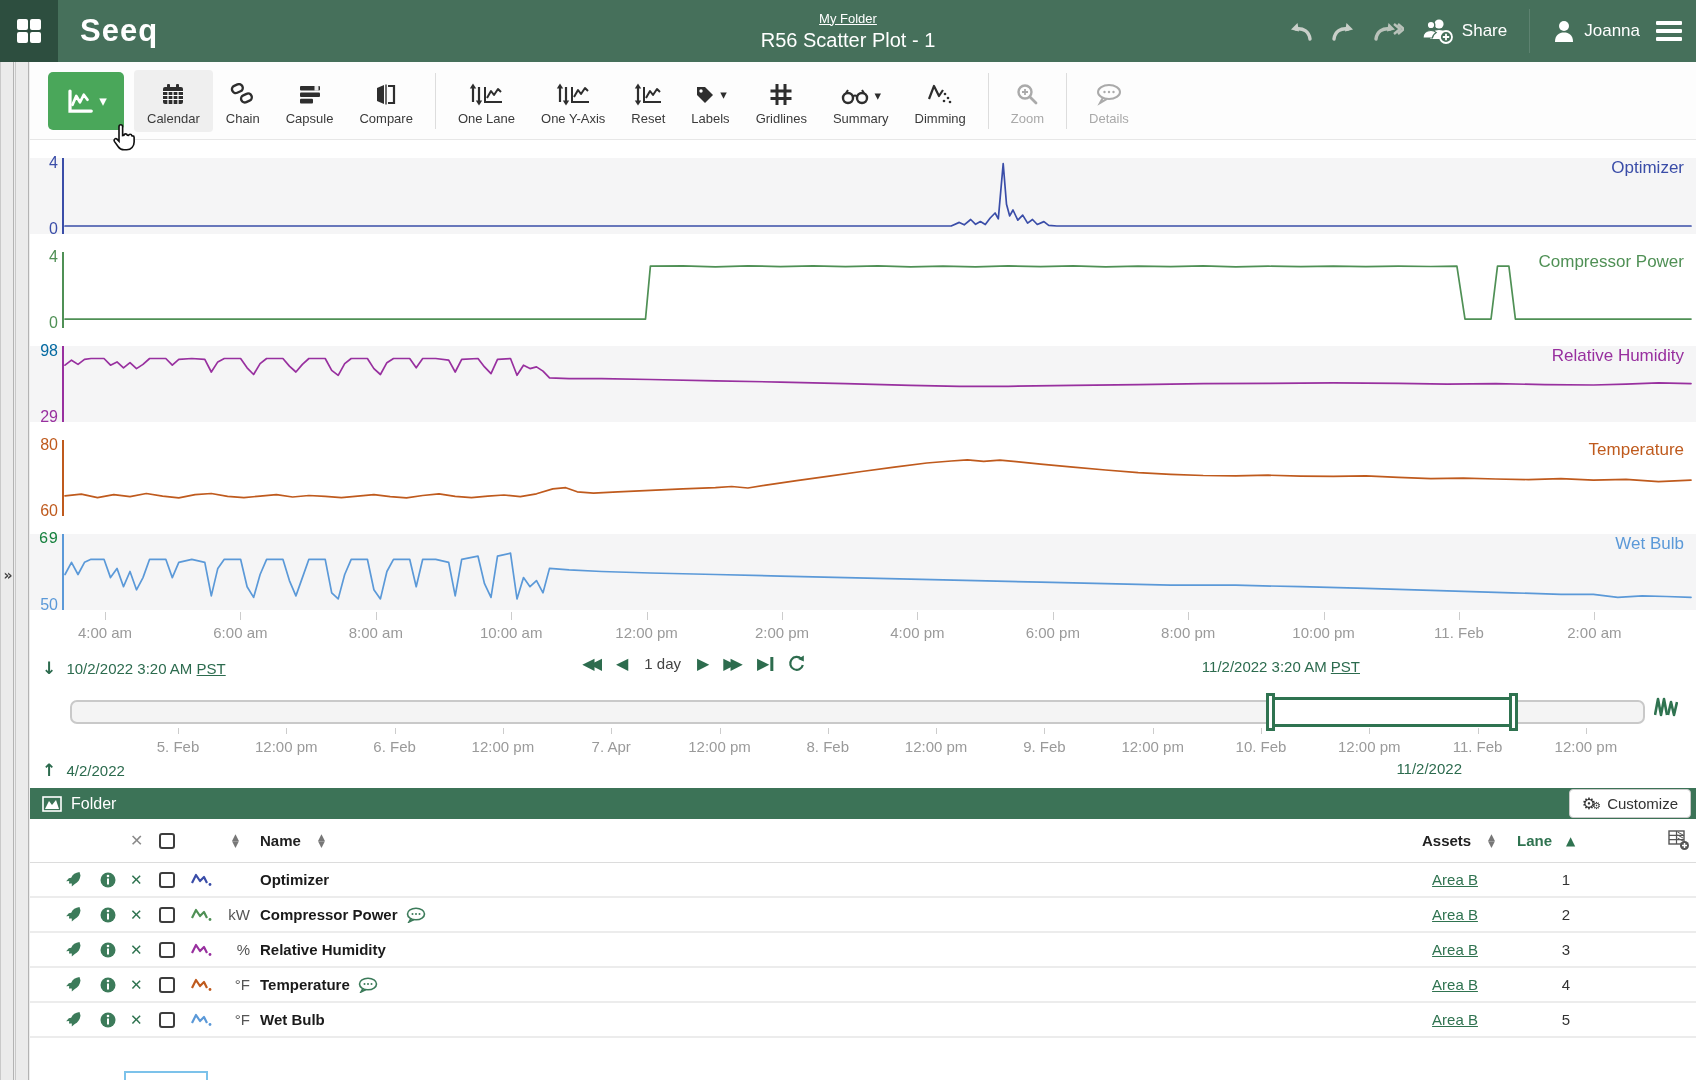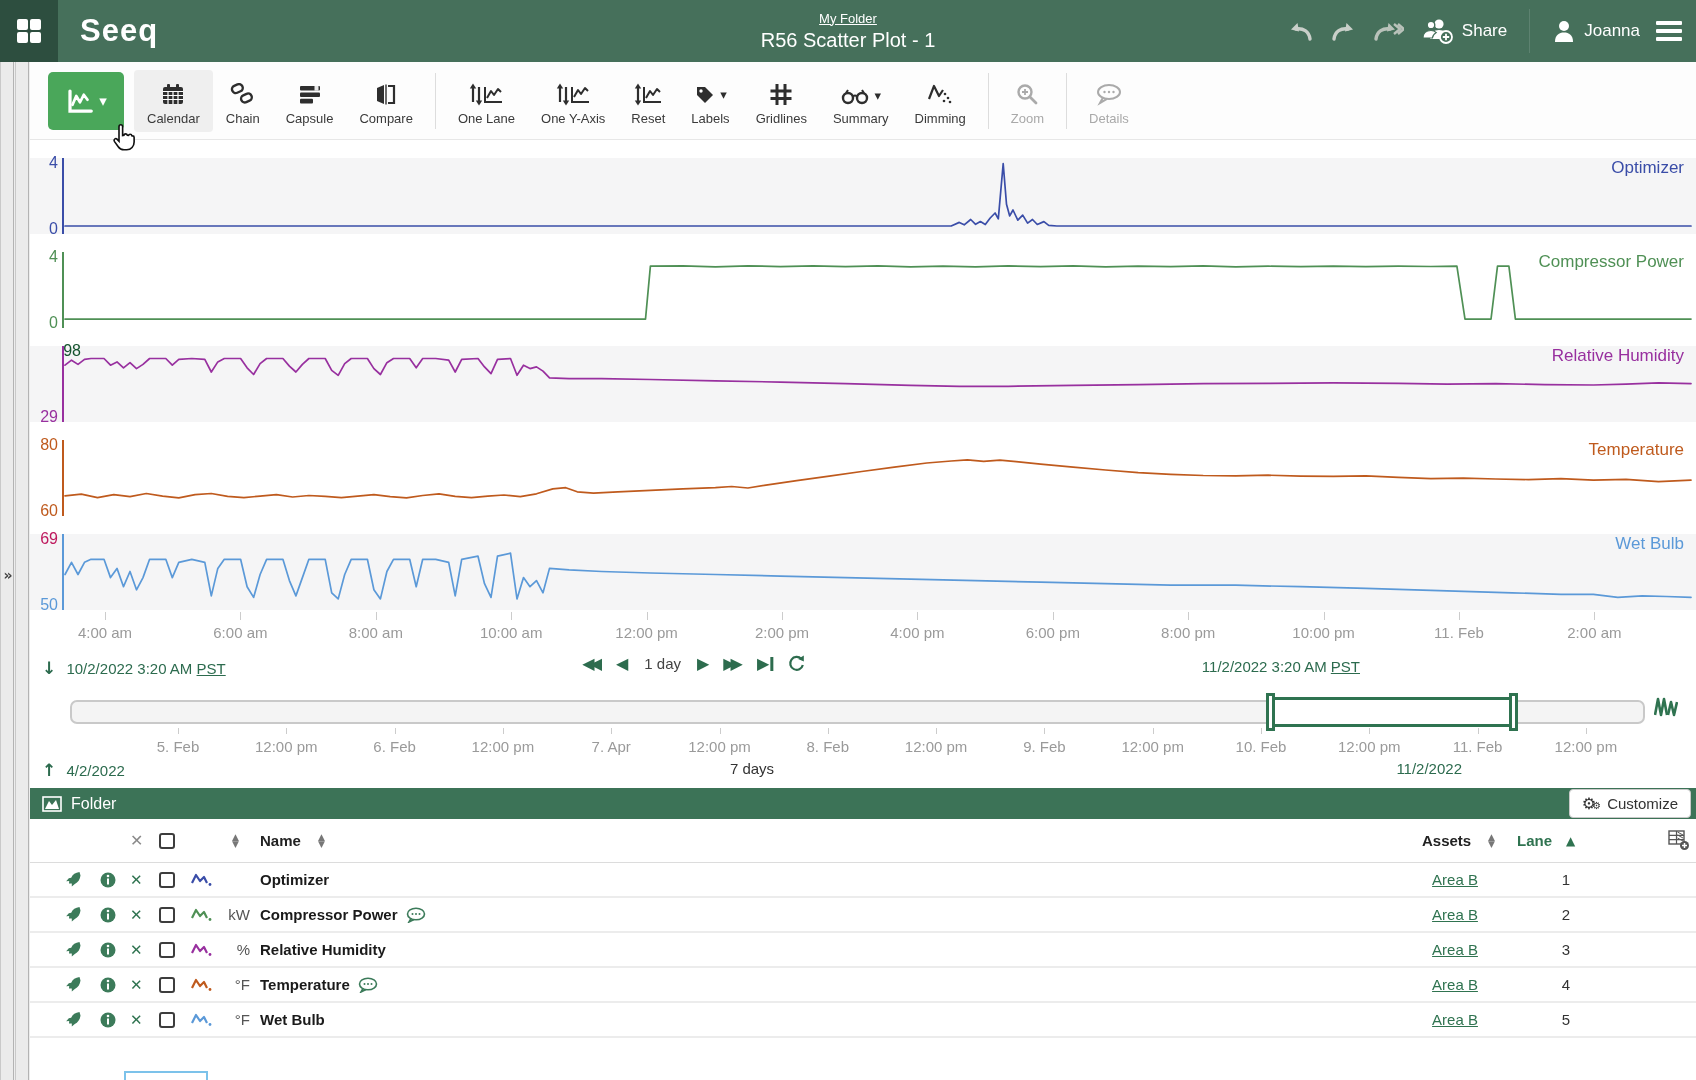--- a/index.html
+++ b/index.html
@@ -343,39 +343,39 @@
         <div class="vaxis" style="background: rgb(79, 144, 85);"></div>
         <div class="axv axmax" style="color: rgb(79, 144, 85);">4</div>
         <div class="axv axmin" style="color: rgb(79, 144, 85);">0</div>
         <div class="lname" style="color: rgb(79, 144, 85);">Compressor Power</div>
         <svg class="lsvg" width="1630" height="76">
           <polyline points="1.0,67.1 581.5,67.1 586.4,14.1 618.9,13.8 651.4,14.9 683.9,13.8 716.4,14.6 749.0,13.9 781.5,14.6 814.0,13.8 846.5,14.8 879.0,14.1 911.6,14.9 944.1,13.9 976.6,14.6 1009.1,13.8 1041.6,14.8 1074.2,14.1 1106.7,14.6 1139.2,13.9 1171.7,14.8 1204.2,14.2 1236.8,14.6 1269.3,14.1 1301.8,14.6 1334.3,14.2 1366.8,14.5 1392.9,14.2 1401.0,67.1 1427.0,67.1 1433.5,14.2 1444.9,14.2 1451.4,67.1 1627.0,67.1" fill="none" stroke="#4f9055" stroke-width="1.7" stroke-linejoin="round" stroke-linecap="round"></polyline>
         </svg>
       </div>
       <div class="lane shaded" style="top: 205px;">
         <div class="vaxis" style="background: rgb(152, 48, 159);"></div>
-        <div class="axv axmax" style="color: #14532d; margin-left: 23px;">98</div>
+        <div class="axv axmax" style="color: #0369a1;">98</div>
         <div class="axv axmin" style="color: rgb(152, 48, 159);">29</div>
         <div class="lname" style="color: rgb(152, 48, 159);">Relative Humidity</div>
         <svg class="lsvg" width="1630" height="76">
           <polyline points="1.0,19.2 7.5,14.2 14.0,18.4 20.5,13.4 27.0,12.5 40.0,12.5 46.5,19.2 53.0,15.9 59.5,21.8 66.0,16.7 72.5,22.6 79.0,18.4 85.6,12.5 101.8,12.5 108.3,19.2 114.8,13.4 127.8,12.5 140.8,13.4 147.3,26.0 153.8,15.9 160.3,12.5 176.6,12.5 183.1,21.8 189.6,28.5 196.1,17.6 202.6,12.5 218.9,12.5 225.4,20.1 231.9,26.0 238.4,18.4 244.9,12.5 261.2,12.5 267.7,24.3 274.2,29.3 280.7,17.6 287.2,12.5 303.4,12.5 309.9,22.6 316.4,28.5 322.9,16.7 329.5,12.5 345.7,12.5 352.2,21.8 358.7,12.5 371.7,12.5 384.7,14.2 391.2,26.0 397.7,13.4 414.0,12.5 420.5,20.9 427.0,27.7 433.5,13.4 446.5,12.5 453.0,29.3 459.5,19.2 466.0,22.6 472.5,20.9 479.0,25.1 485.5,31.9 505.1,32.7 537.6,32.7 586.4,33.5 651.4,34.8 716.4,36.1 781.5,37.7 846.5,39.4 895.3,40.3 944.1,40.3 1009.1,39.4 1074.2,38.6 1139.2,37.7 1204.2,37.3 1269.3,36.9 1334.3,37.3 1383.1,38.2 1431.9,37.7 1480.7,38.6 1529.4,39.0 1562.0,38.2 1594.5,36.9 1627.0,37.7" fill="none" stroke="#98309f" stroke-width="1.7" stroke-linejoin="round" stroke-linecap="round"></polyline>
         </svg>
       </div>
       <div class="lane" style="top: 299px;">
         <div class="vaxis" style="background: rgb(191, 90, 29);"></div>
         <div class="axv axmax" style="color: rgb(191, 90, 29);">80</div>
         <div class="axv axmin" style="color: rgb(191, 90, 29);">60</div>
         <div class="lname" style="color: rgb(191, 90, 29);">Temperature</div>
         <svg class="lsvg" width="1630" height="76">
           <polyline points="1.0,55.8 17.3,54.1 33.5,57.6 49.8,54.7 66.0,56.7 82.3,53.5 98.6,56.1 114.8,57.9 131.1,54.7 147.3,53.5 163.6,56.4 179.9,57.6 196.1,56.1 212.4,54.7 228.6,57.0 244.9,55.5 261.2,56.4 277.4,57.6 293.7,56.1 309.9,54.7 326.2,56.7 342.5,57.9 358.7,55.5 375.0,53.8 391.2,56.4 407.5,57.6 423.8,56.1 440.0,55.0 456.3,56.7 472.5,53.8 488.8,48.9 501.8,47.7 513.2,51.8 529.5,53.2 553.8,51.8 586.4,50.3 618.9,48.9 651.4,47.7 667.7,46.5 683.9,48.0 700.2,45.4 732.7,40.7 765.2,36.1 797.7,31.5 830.3,27.1 862.8,23.0 887.2,21.0 903.4,19.9 919.7,21.3 935.9,20.2 952.2,21.6 976.6,24.2 1009.1,27.1 1041.6,30.0 1074.2,32.6 1106.7,34.4 1139.2,35.5 1171.7,35.8 1204.2,35.2 1236.8,36.1 1269.3,36.4 1301.8,35.8 1334.3,37.3 1366.8,38.7 1399.4,38.1 1431.9,39.0 1464.4,39.6 1496.9,38.7 1529.4,40.2 1562.0,39.3 1594.5,41.6 1627.0,40.2" fill="none" stroke="#bf5a1d" stroke-width="1.7" stroke-linejoin="round" stroke-linecap="round"></polyline>
         </svg>
       </div>
       <div class="lane shaded" style="top: 393px;">
         <div class="vaxis" style="background: rgb(91, 153, 216);"></div>
-        <div class="axv axmax" style="color: #be185d;">69</div>
+        <div class="axv axmax" style="color: #15803d; font-family: Liberation Mono, monospace;">69</div>
         <div class="axv axmin" style="color: rgb(91, 153, 216);">50</div>
         <div class="lname" style="color: rgb(91, 153, 216);">Wet Bulb</div>
         <svg class="lsvg" width="1630" height="76">
           <polyline points="1.0,40.5 7.5,28.3 14.0,40.5 20.5,28.3 27.0,25.3 40.0,25.3 46.5,43.6 53.0,34.4 59.5,52.7 66.0,37.5 72.5,55.8 79.0,43.6 85.6,25.3 101.8,25.3 108.3,43.6 114.8,28.3 127.8,25.3 140.8,28.3 147.3,61.9 153.8,34.4 160.3,25.3 176.6,25.3 183.1,52.7 189.6,63.4 196.1,40.5 202.6,25.3 218.9,25.3 225.4,46.6 231.9,61.9 238.4,43.6 244.9,25.3 261.2,25.3 267.7,58.8 274.2,64.9 280.7,40.5 287.2,25.3 303.4,25.3 309.9,55.8 316.4,64.9 322.9,37.5 329.5,25.3 345.7,25.3 352.2,52.7 358.7,25.3 371.7,25.3 384.7,28.3 391.2,61.9 397.7,25.3 414.0,22.2 420.5,49.7 427.0,63.4 433.5,22.2 446.5,19.2 453.0,64.9 459.5,43.6 466.0,52.7 472.5,46.6 479.0,58.8 485.5,34.4 505.1,35.9 537.6,37.5 586.4,39.0 651.4,40.5 716.4,42.1 781.5,43.6 846.5,45.1 911.6,46.6 976.6,48.2 1041.6,49.7 1106.7,51.2 1171.7,51.2 1236.8,52.7 1301.8,54.3 1350.6,55.8 1399.4,57.3 1448.1,58.8 1496.9,60.4 1529.4,60.4 1553.8,63.4 1578.2,61.9 1602.6,62.5 1627.0,63.4" fill="none" stroke="#5b99d8" stroke-width="1.7" stroke-linejoin="round" stroke-linecap="round"></polyline>
         </svg>
       </div>
       <div class="time-axis">
         <div class="ttick" style="left: 75px;"></div>
         <div class="tlab" style="left: 30px;">4:00 am</div>
         <div class="ttick" style="left: 210.4px;"></div>
@@ -471,21 +471,20 @@
         <div class="ovtick" style="left: 1447.6px;"></div>
         <div class="ovlab" style="left: 1402.6px;">11. Feb</div>
         <div class="ovtick" style="left: 1555.9px;"></div>
         <div class="ovlab" style="left: 1510.9px;">12:00 pm</div>
       </div>
     <div class="ov-foot">
       <div class="ov-start grn">
         <span class="darrow ug">↑</span>
         <span>4/2/2022</span>
       </div>
-      <div class="ov-dur">7 days</div>
       <div class="ov-end grn">11/2/2022</div>
     </div>
   </div>
 
   <div class="details">
     <div class="dbar">
       <svg width="20" height="16" viewBox="0 0 20 16">
         <rect x="1" y="1" width="18" height="14" fill="none" stroke="#fff" stroke-width="1.6"></rect>
         <path d="M3,13 L7,5 L10,9 L14,4 L17,13 Z" fill="#fff"></path>
       </svg>

